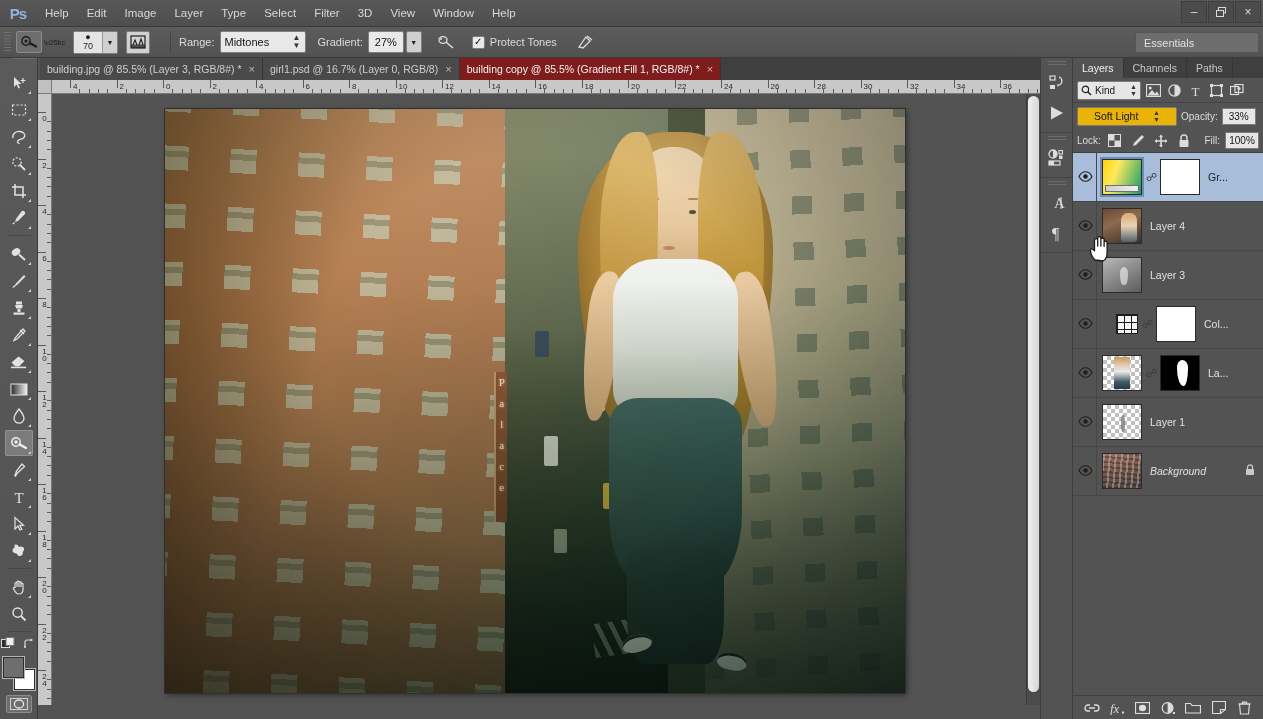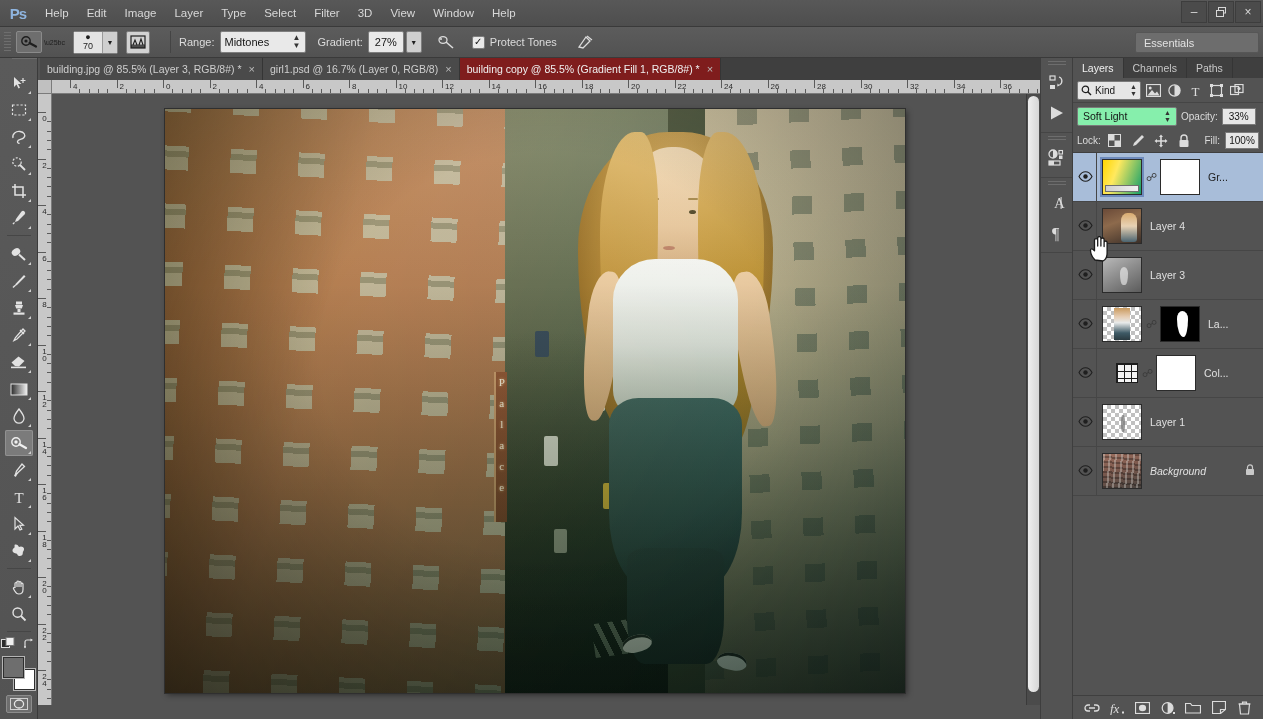--- a/index.html
+++ b/index.html
@@ -377,23 +377,23 @@
     border-radius:2px; display:flex; align-items:center; color:#141414;
     font-size:10px; padding:0 3px; gap:3px;
   }
   .kind-sel .updn { margin-left:auto; font-size:7px; line-height:7px; color:#333; }
   .fbtn { width:18px; height:19px; display:flex; align-items:center; justify-content:center; }
   .blend-row {
     height:26px; display:flex; align-items:center; padding:0 4px; gap:4px;
     background:#535353;
   }
   .blend-sel {
-    width:100px; height:19px; background:#86efac; border:1px solid #7a7a7a;
+    width:100px; height:19px; background:#eab308; border:1px solid #7a7a7a;
     border-radius:2px; display:flex; align-items:center; color:#141414;
-    font-size:10.5px; padding:0 5px;
+    font-size:10.5px; padding:0 16px;
   }
   .blend-sel .updn { margin-left:auto; font-size:7px; line-height:7px; color:#333; }
   .mini-label { font-size:10px; color:#dcdcdc; }
   .mini-val {
     height:17px; min-width:34px; background:#e6e6e6; border:1px solid #7a7a7a;
     color:#141414; font-size:10px; display:flex; align-items:center;
     justify-content:center; padding:0 3px;
   }
   .lock-row {
     height:24px; display:flex; align-items:center; padding:0 4px; gap:5px;
@@ -1201,43 +1201,43 @@
           <span class="lname">Layer 3</span>
         </div>
         <div class="lrow">
           <div class="eye-cell">
             <span><svg width="15" height="11" viewBox="0 0 15 11">
                 <path d="M7.5 0.8 C11.5 0.8 14 5.5 14 5.5 C14 5.5 11.5 10.2 7.5 10.2 C3.5 10.2 1 5.5 1 5.5 C1 5.5 3.5 0.8 7.5 0.8 Z" fill="none" stroke="#1f1f1f" stroke-width="1.1"></path>
                 <circle cx="7.5" cy="5.5" r="2.2" fill="#1f1f1f"></circle>
               </svg></span>
           </div>
           <div class="thumbs">
+            <div class="th-grid"></div>
+            <span class="link-ico">☍</span>
+            <div class="lthumb th-white"></div>
+          </div>
+          <span class="lname">Col...</span>
+        </div>
+        <div class="lrow">
+          <div class="eye-cell">
+            <span><svg width="15" height="11" viewBox="0 0 15 11">
+                <path d="M7.5 0.8 C11.5 0.8 14 5.5 14 5.5 C14 5.5 11.5 10.2 7.5 10.2 C3.5 10.2 1 5.5 1 5.5 C1 5.5 3.5 0.8 7.5 0.8 Z" fill="none" stroke="#1f1f1f" stroke-width="1.1"></path>
+                <circle cx="7.5" cy="5.5" r="2.2" fill="#1f1f1f"></circle>
+              </svg></span>
+          </div>
+          <div class="thumbs">
             <div class="lthumb checker">
               <div class="th-girl-cut"></div>
             </div>
             <span class="link-ico">☍</span>
             <div class="lthumb th-black">
               <div class="th-blob"></div>
             </div>
           </div>
           <span class="lname">La...</span>
-        </div>
-        <div class="lrow">
-          <div class="eye-cell">
-            <span><svg width="15" height="11" viewBox="0 0 15 11">
-                <path d="M7.5 0.8 C11.5 0.8 14 5.5 14 5.5 C14 5.5 11.5 10.2 7.5 10.2 C3.5 10.2 1 5.5 1 5.5 C1 5.5 3.5 0.8 7.5 0.8 Z" fill="none" stroke="#1f1f1f" stroke-width="1.1"></path>
-                <circle cx="7.5" cy="5.5" r="2.2" fill="#1f1f1f"></circle>
-              </svg></span>
-          </div>
-          <div class="thumbs">
-            <div class="th-grid"></div>
-            <span class="link-ico">☍</span>
-            <div class="lthumb th-white"></div>
-          </div>
-          <span class="lname">Col...</span>
         </div>
         <div class="lrow">
           <div class="eye-cell">
             <span><svg width="15" height="11" viewBox="0 0 15 11">
                 <path d="M7.5 0.8 C11.5 0.8 14 5.5 14 5.5 C14 5.5 11.5 10.2 7.5 10.2 C3.5 10.2 1 5.5 1 5.5 C1 5.5 3.5 0.8 7.5 0.8 Z" fill="none" stroke="#1f1f1f" stroke-width="1.1"></path>
                 <circle cx="7.5" cy="5.5" r="2.2" fill="#1f1f1f"></circle>
               </svg></span>
           </div>
           <div class="thumbs">
             <div class="lthumb checker">

